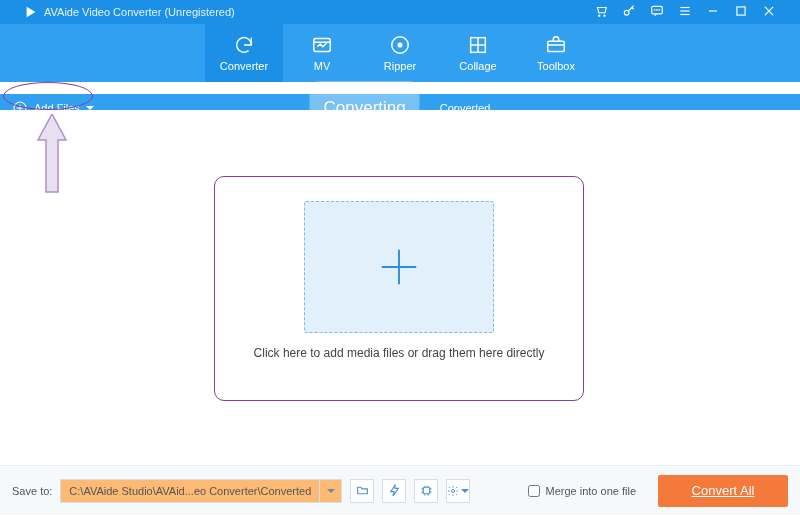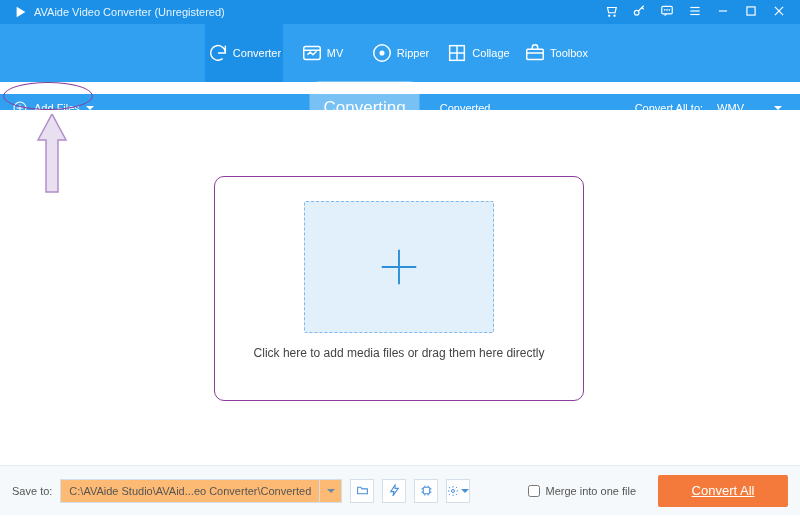--- a/index.html
+++ b/index.html
@@ -1,28 +1,28 @@
 <!DOCTYPE html>
 <html><head>
 <meta charset="utf-8">
 <style>
   * { box-sizing: border-box; margin: 0; padding: 0; font-family: -apple-system, "Segoe UI", Arial, sans-serif; }
   body { width: 800px; height: 517px; overflow: hidden; background: #fff; position: relative; }
 
   
-  .titlebar { height: 24px; background: #1c90e6; display: flex; align-items: center; color: #e6f4ff; font-size: 11px; padding: 0 14px; }
+  .titlebar { height: 24px; background: #1c90e6; display: flex; align-items: center; color: #e6f4ff; font-size: 11px; padding: 0 24px; }
   .logo-icon { width: 14px; height: 14px; margin-right: 6px; }
   .titlebar-spacer { flex: 1; }
   .titlebar-icons { display: flex; gap: 14px; align-items: center; }
   .titlebar-icons svg, .titlebar-icons span { color: #cfeaff; }
 
   
   .mainnav { height: 58px; background: #31a0f0; display: flex; }
   .mainnav-inner { margin: 0 auto; display: flex; }
-  .nav-item { width: 78px; display: flex; flex-direction: row; align-items: center; justify-content: center; color: #fff; font-size: 11px; gap: 4px; cursor: pointer; }
+  .nav-item { width: 78px; display: flex; flex-direction: column; align-items: center; justify-content: center; color: #fff; font-size: 11px; gap: 4px; cursor: pointer; }
   .nav-item.active { background: #1c90e6; }
   .nav-item svg { stroke: #fff; fill: none; }
 
   
   .subbar { height: 28px; background: #31a0f0; display: flex; align-items: center; color: #fff; font-size: 11px; padding: 0 12px; margin-top: 12px; }
   .addfiles { display: flex; align-items: center; gap: 6px; cursor: pointer; }
   .tabpill-group { position: absolute; left: 50%; transform: translateX(-50%); display: flex; gap: 20px; align-items: center; }
   .pill { background: rgba(255,255,255,0.35); padding: 17px 14px; border-radius: 10px; font-size: 17px; }
   .convall { margin-left: auto; display: flex; align-items: center; gap: 8px; }
   .convall-select { background: transparent; border: none; display: flex; align-items: center; gap: 30px; padding: 2px 6px; border-bottom: 0; }
@@ -142,27 +142,20 @@
         <line x1="12" y1="7" x2="12" y2="17"></line>
         <line x1="7" y1="12" x2="17" y2="12"></line>
       </svg>
     <span>Add Files</span>
     <span class="chev-down"></span>
   </div>
   <div class="tabpill-group">
     <span class="pill">Converting</span>
     <span>Converted</span>
   </div>
-  <div class="convall">
-    <span>Convert All to:</span>
-    <div class="convall-select">
-      <span>WMV</span>
-      <span class="chev-down"></span>
-    </div>
-  </div>
 </div>
 
 <div class="content">
   <div class="dropcard">
     <div class="droparea">
       <svg width="46" height="46" viewBox="0 0 24 24" stroke="#2c8fd8" stroke-width="1">
           <line x1="12" y1="3" x2="12" y2="21"></line>
           <line x1="3" y1="12" x2="21" y2="12"></line>
         </svg>
     </div>

